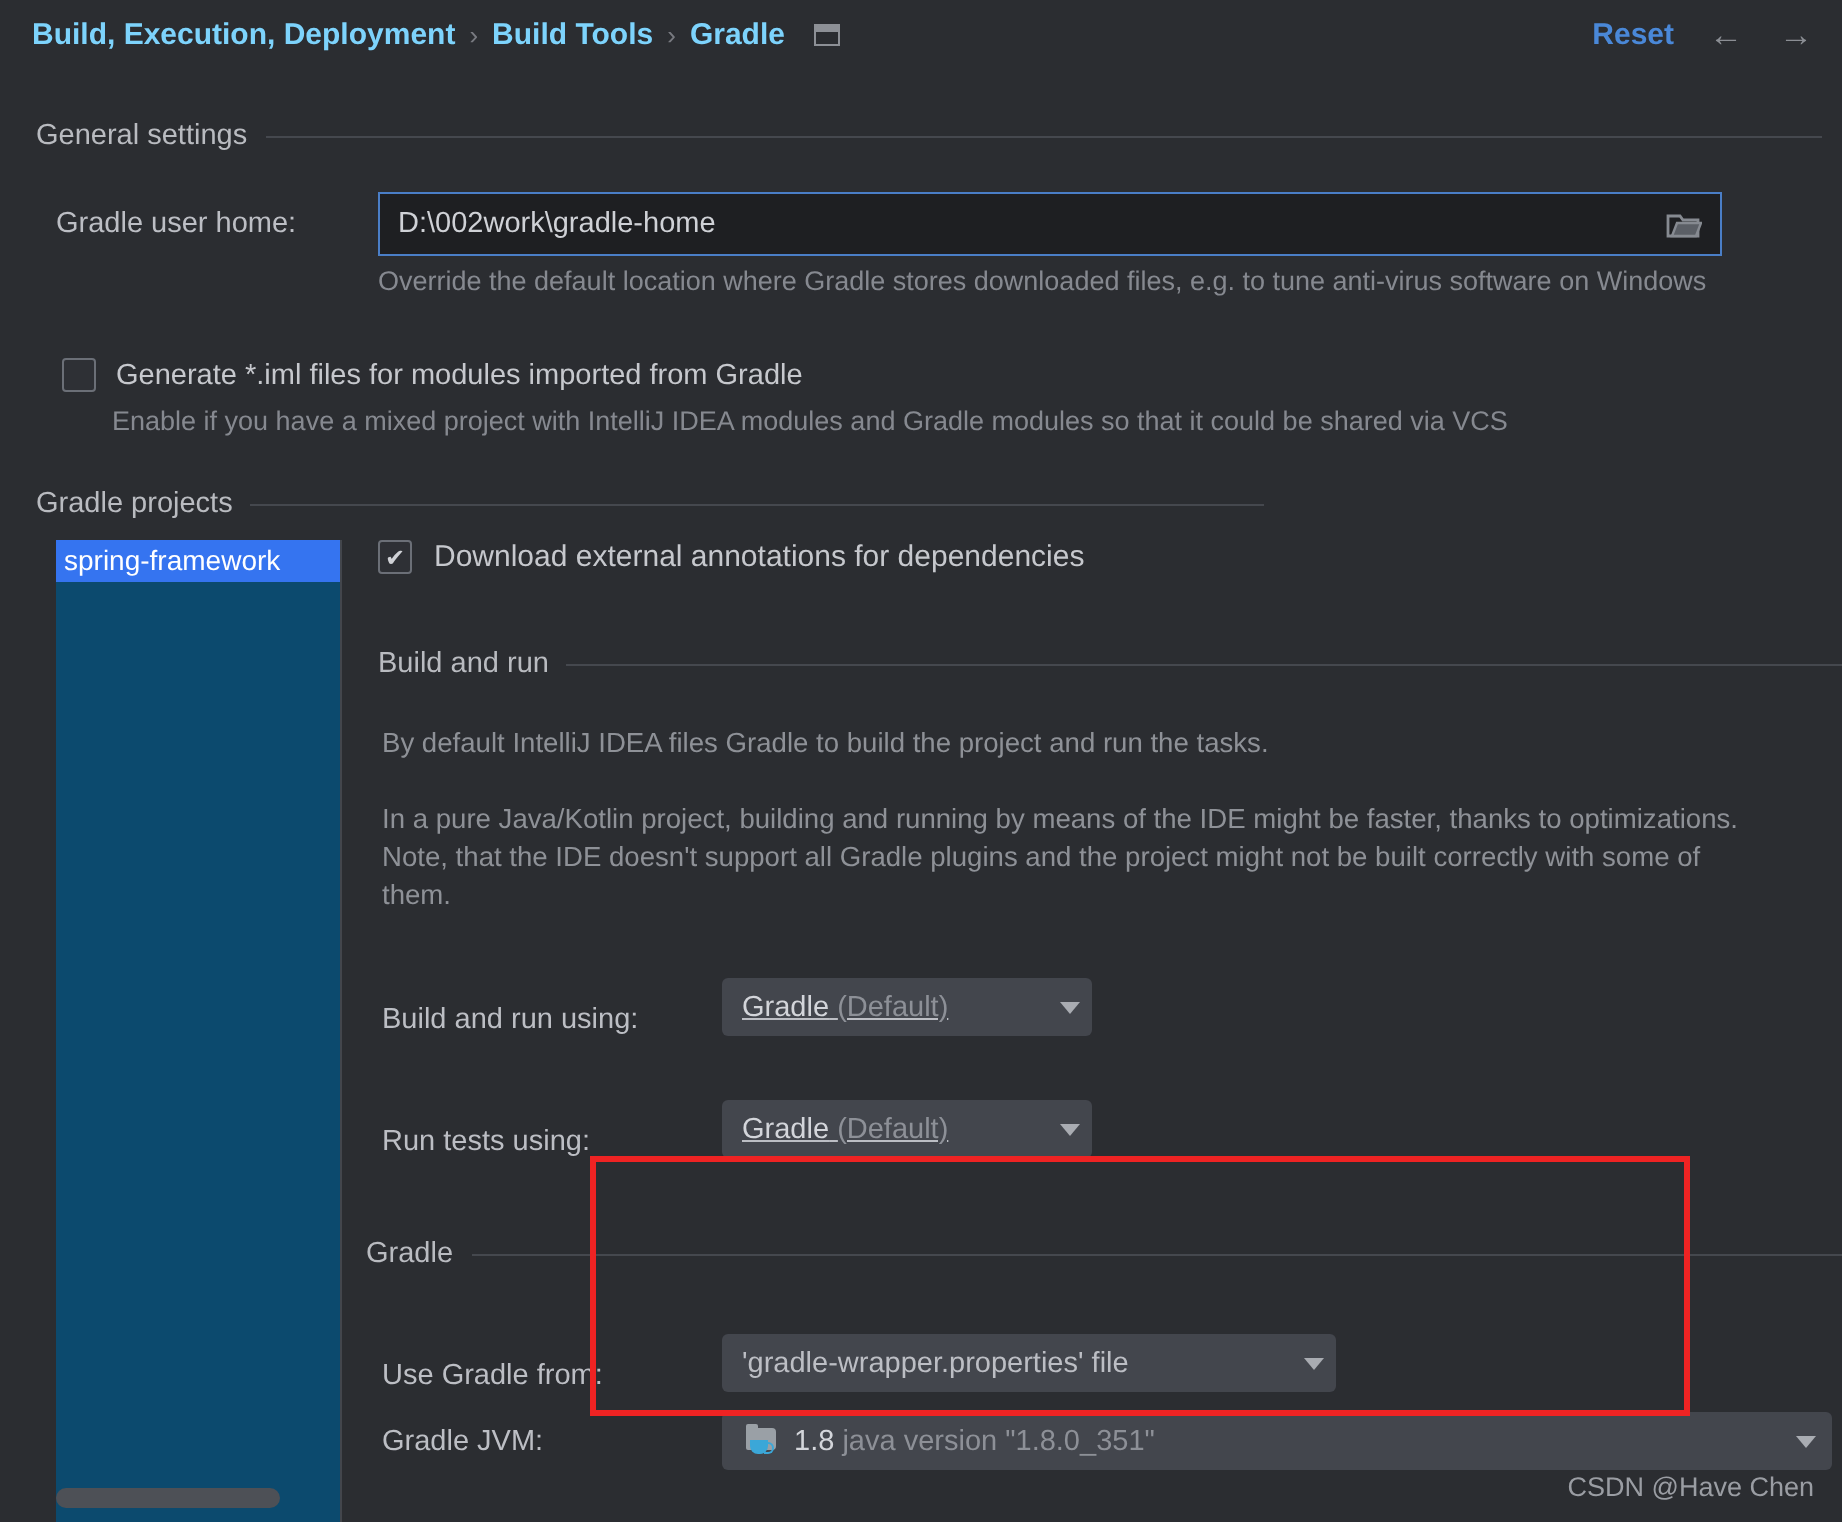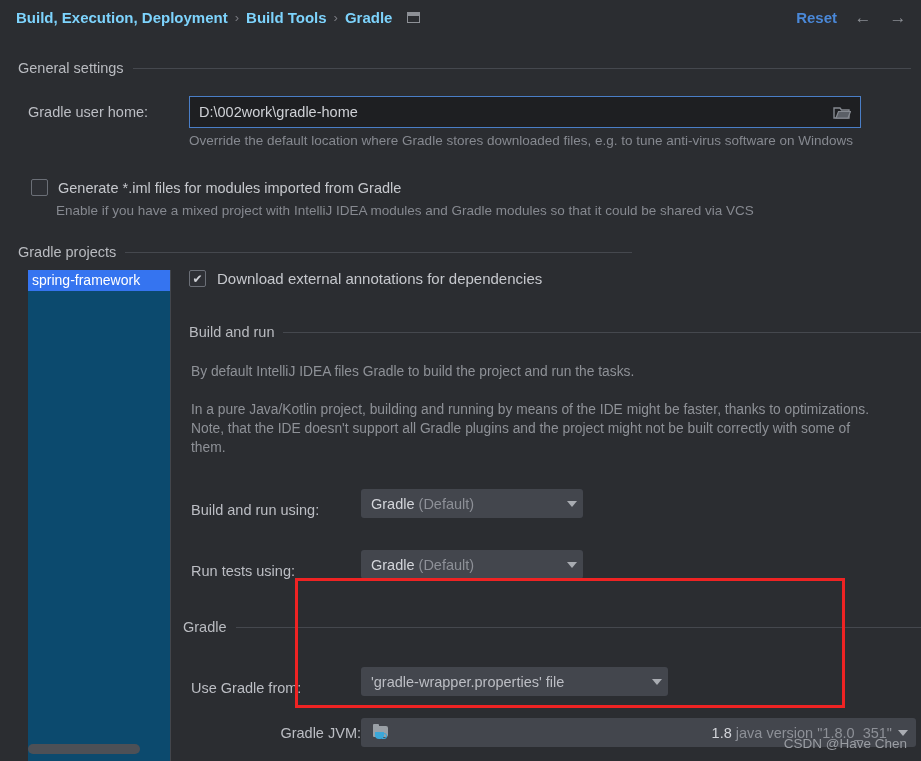--- a/index.html
+++ b/index.html
@@ -169,38 +169,38 @@
   }
   .combo-label {
     font-size: 14.5px; color: #bcbec4;
     width: 170px; white-space: nowrap;
   }
   .combo {
     background: #43464d; border: none; border-radius: 3px;
     height: 29px; display: flex; align-items: center;
     padding: 0 6px 0 10px; cursor: pointer;
   }
-  .combo.w185 { width: 222px; }
+  .combo.w185 { width: 185px; text-decoration: underline; }
   .combo.w333 { width: 307px; }
   .combo .txt { flex: 1; font-size: 14.5px; white-space: nowrap; }
   .combo .txt .strong { color: #d3d5da; }
   .combo .txt .dim { color: #8d9097; }
   .caret {
     width: 0; height: 0; margin-left: 6px;
     border-left: 5px solid transparent;
     border-right: 5px solid transparent;
     border-top: 6px solid #a9acb2;
     flex: none;
   }
 
   .gradle-head { margin-top: 40px; padding-left: 1px; }
 
   .jvm-row {
     display: flex; align-items: center;
-    padding-left: 9px; margin-top: 22px; text-align: right;
+    padding-left: 9px; margin-top: 10px;
   }
   .jvm-combo {
     width: 555px; height: 29px;
     background: #43464d; border-radius: 3px;
     display: flex; align-items: center;
     padding: 0 8px 0 12px; cursor: pointer;
   }
   .jvm-txt { flex: 1; font-size: 14.5px; white-space: nowrap; }
   .jvm-txt .ver { color: #d3d5da; }
   .jvm-txt .dim { color: #8d9097; }

